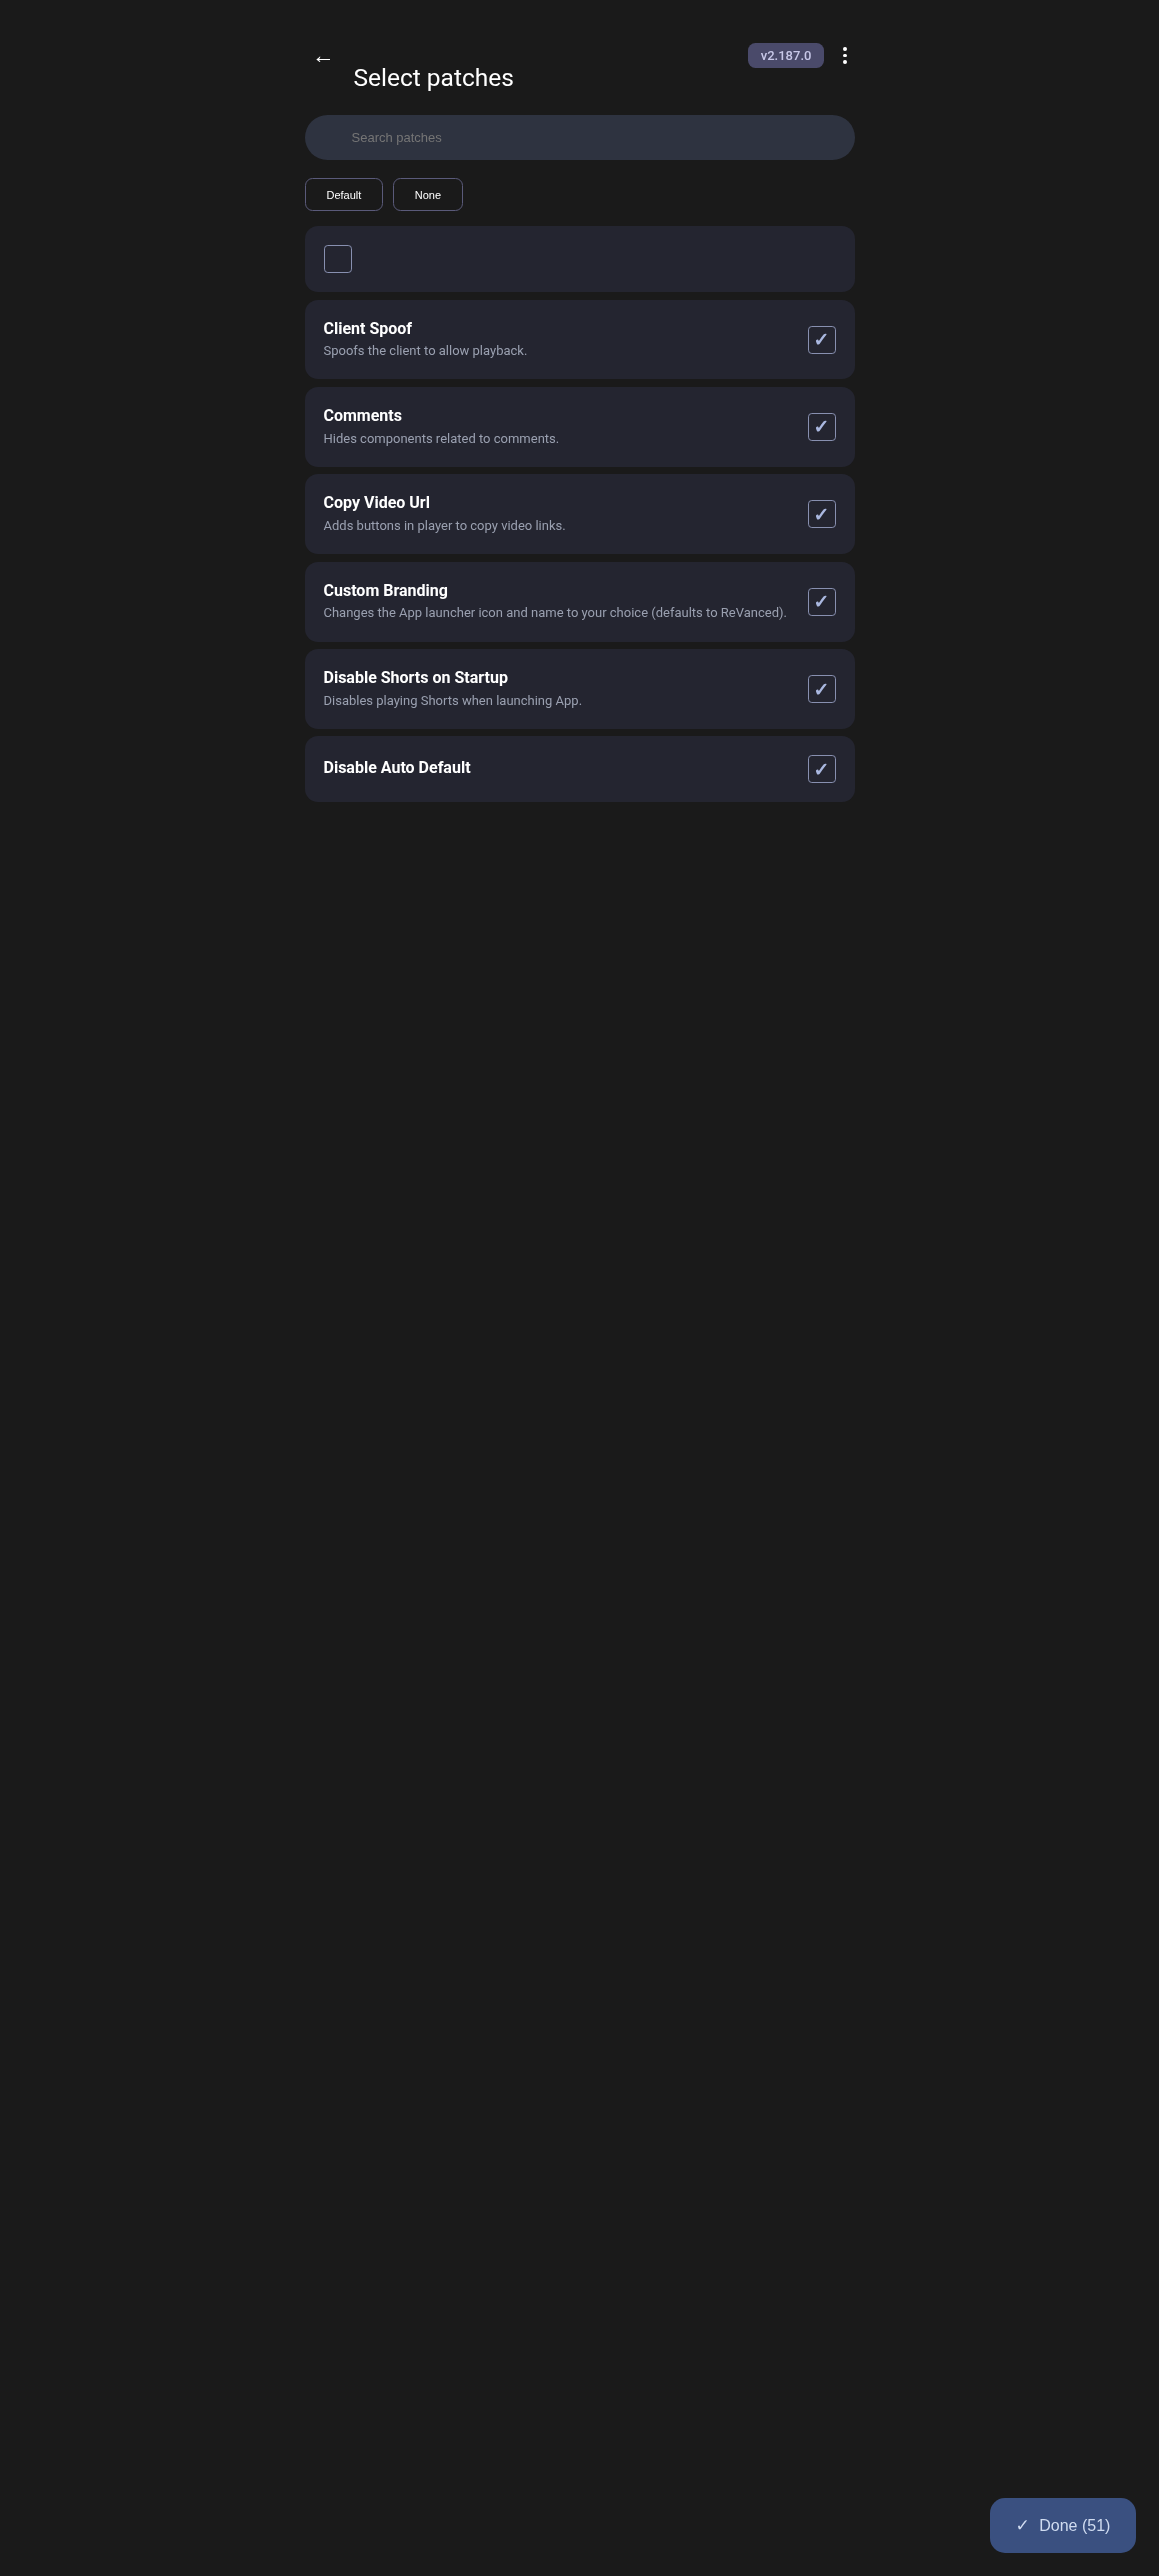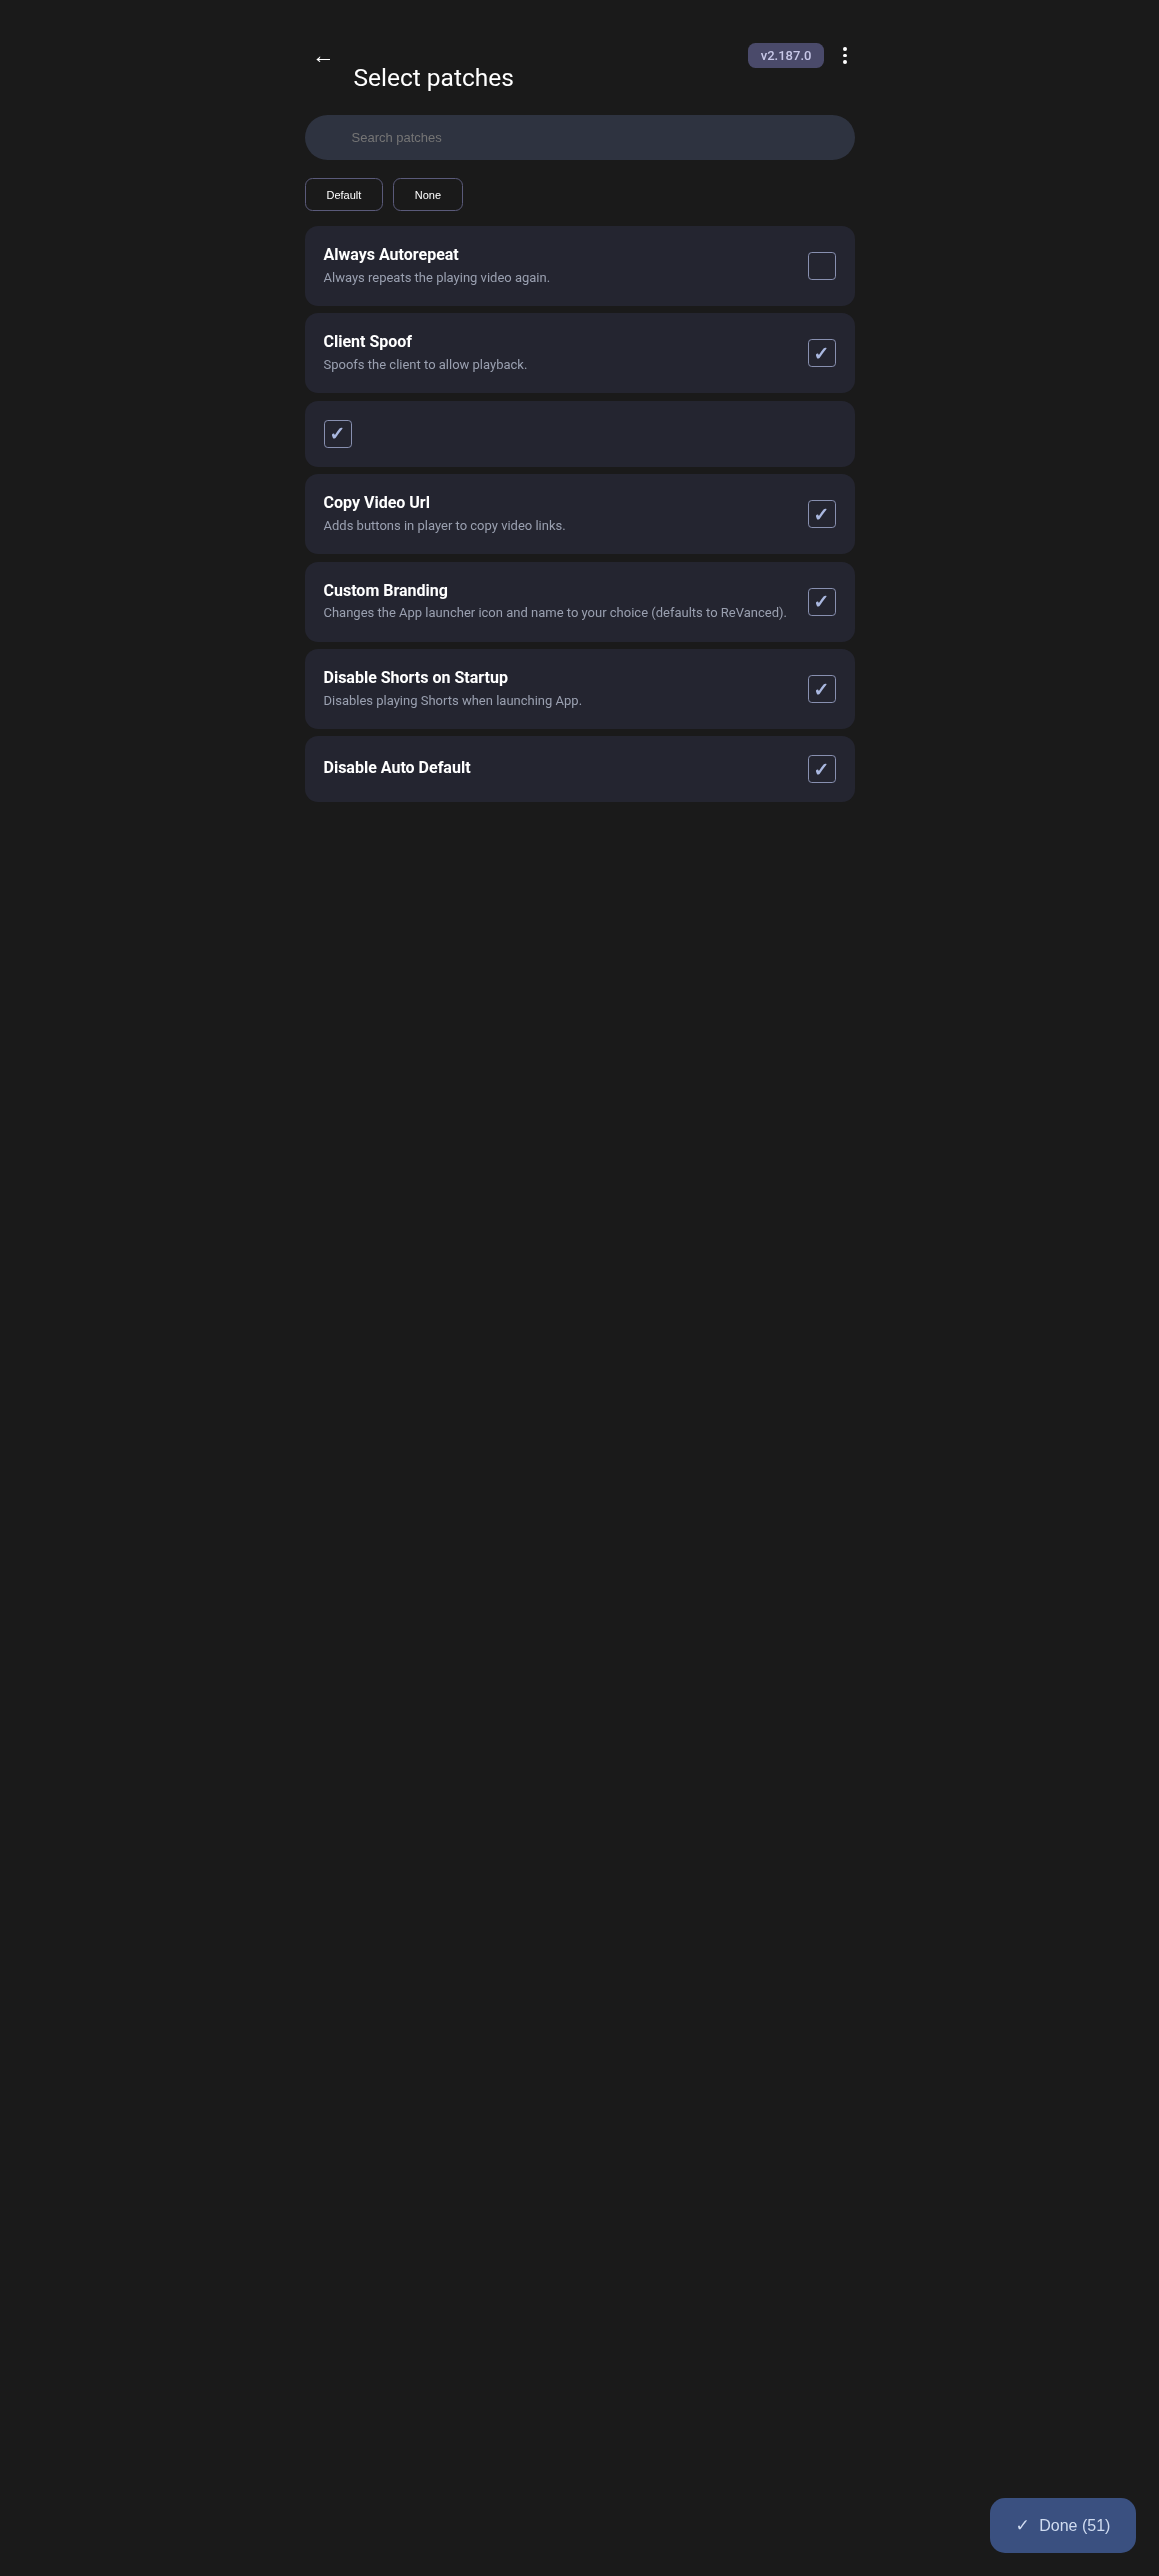--- a/index.html
+++ b/index.html
@@ -233,36 +233,36 @@
   </div>
 </div>
 
 <div class="filter-buttons">
   <button class="filter-btn">Default</button>
   <button class="filter-btn">None</button>
 </div>
 
 <div class="patches-list" id="patches-list">
 <div class="patch-item">
-      <div class="patch-info">
-        <div class="patch-name">Always Autorepeat</div>
-        <div class="patch-desc">Always repeats the playing video again.</div>
-      </div>
       <div class="checkbox"></div>
     </div>
     <div class="patch-item">
       <div class="patch-info">
         <div class="patch-name">Client Spoof</div>
         <div class="patch-desc">Spoofs the client to allow playback.</div>
       </div>
       <div class="checkbox checked">
         <span class="checkmark">✓</span>
       </div>
     </div>
     <div class="patch-item">
+      <div class="patch-info">
+        <div class="patch-name">Comments</div>
+        <div class="patch-desc">Hides components related to comments.</div>
+      </div>
       <div class="checkbox checked">
         <span class="checkmark">✓</span>
       </div>
     </div>
     <div class="patch-item">
       <div class="patch-info">
         <div class="patch-name">Copy Video Url</div>
         <div class="patch-desc">Adds buttons in player to copy video links.</div>
       </div>
       <div class="checkbox checked">

